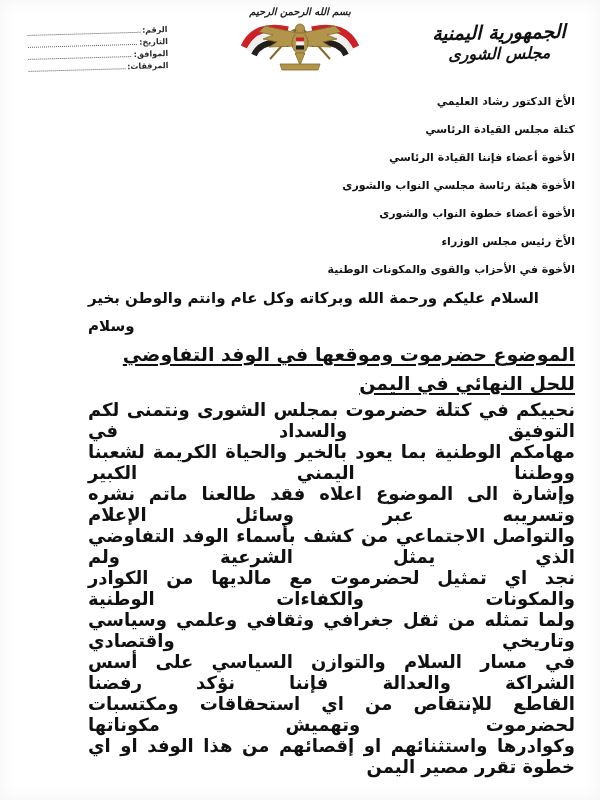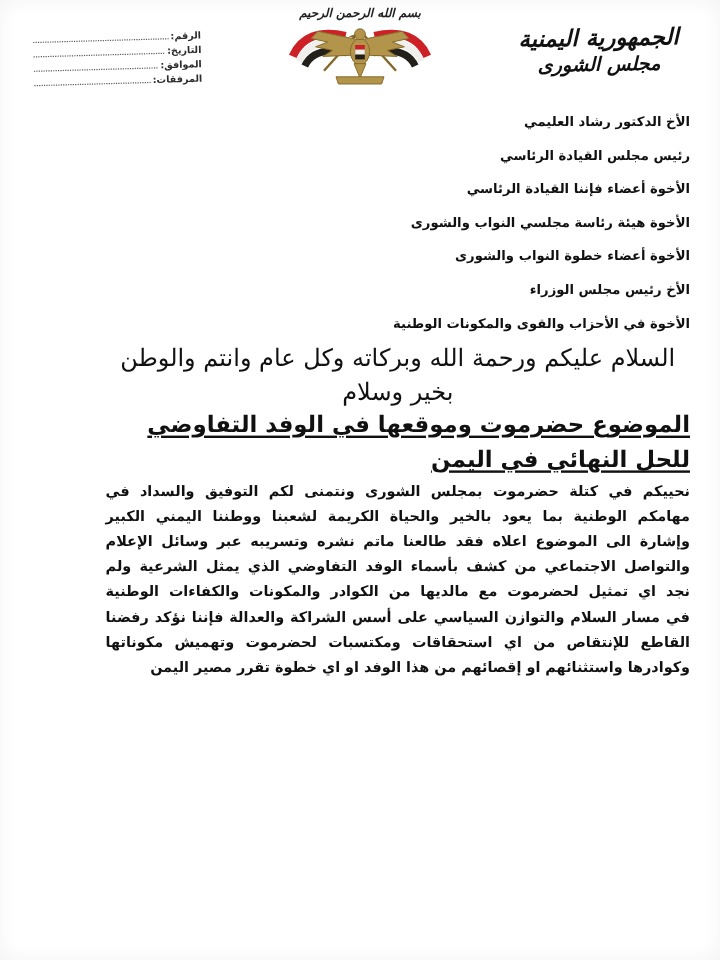--- a/index.html
+++ b/index.html
@@ -35,29 +35,29 @@
   .emblem-svg{display:block;margin:0 auto;}
   .hdr-right{
     position:absolute;top:20px;right:16px;width:170px;text-align:center;
     transform:rotate(-1deg);
   }
   .org1{font-size:19px;font-weight:bold;font-style:italic;line-height:24px;white-space:nowrap;}
   .org2{font-size:16px;font-weight:bold;font-style:italic;line-height:20px;white-space:nowrap;}
   
   .letter{position:absolute;top:88px;right:25px;left:88px;}
   .recipient-line{font-size:11px;font-weight:bold;line-height:28px;text-align:right;}
-  .greeting{font-size:20px;font-weight:normal;line-height:28px;text-align:center;}
+  .greeting{font-size:15px;font-weight:bold;line-height:28px;text-align:left;}
   .subject{
     font-size:19px;font-weight:bold;line-height:29px;text-align:right;
     text-decoration:underline;text-underline-offset:3px;
     text-decoration-thickness:1.5px;
   }
   .body-text{margin-top:1px;}
   .body-line{
-    font-size:12px;font-weight:bold;line-height:21px;
+    font-size:18px;font-weight:bold;line-height:21px;
     text-align:justify;text-align-last:justify;
   }
   .body-text .body-line:last-child{text-align:justify;text-align-last:right;}
 </style>
 </head>
 <body>
 
 <div class="page">
 
   <div class="hdr-left">
@@ -112,38 +112,39 @@
   </div>
 
   <div class="hdr-right">
     <div class="org1">الجمهورية اليمنية</div>
     <div class="org2">مجلس الشورى</div>
   </div>
 
   <div class="letter">
     <div>
         <div class="recipient-line">الأخ الدكتور رشاد العليمي</div>
-        <div class="recipient-line">رئيس مجلس القيادة الرئاسي</div>
+        <div class="recipient-line">كتلة مجلس القيادة الرئاسي</div>
         <div class="recipient-line">الأخوة أعضاء فإننا القيادة الرئاسي</div>
         <div class="recipient-line">الأخوة هيئة رئاسة مجلسي النواب والشورى</div>
         <div class="recipient-line">الأخوة أعضاء خطوة النواب والشورى</div>
         <div class="recipient-line">الأخ رئيس مجلس الوزراء</div>
         <div class="recipient-line">الأخوة في الأحزاب والقوى والمكونات الوطنية</div>
       </div>
 
     <div class="greeting">السلام عليكم ورحمة الله وبركاته وكل عام وانتم والوطن بخير وسلام</div>
 
     <div class="subject">الموضوع حضرموت وموقعها في الوفد التفاوضي للحل النهائي في اليمن</div>
 
     <div class="body-text">
         <div class="body-line">نحييكم في كتلة حضرموت بمجلس الشورى ونتمنى لكم التوفيق والسداد في</div>
         <div class="body-line">مهامكم الوطنية بما يعود بالخير والحياة الكريمة لشعبنا ووطننا اليمني الكبير</div>
         <div class="body-line">وإشارة الى الموضوع اعلاه فقد طالعنا ماتم نشره وتسريبه عبر وسائل الإعلام</div>
         <div class="body-line">والتواصل الاجتماعي من كشف بأسماء الوفد التفاوضي الذي يمثل الشرعية ولم</div>
         <div class="body-line">نجد اي تمثيل لحضرموت مع مالديها من الكوادر والمكونات والكفاءات الوطنية</div>
+        <div class="body-line">ولما تمثله من ثقل جغرافي وثقافي وعلمي وسياسي وتاريخي واقتصادي</div>
         <div class="body-line">في مسار السلام والتوازن السياسي على أسس الشراكة والعدالة فإننا نؤكد رفضنا</div>
         <div class="body-line">القاطع للإنتقاص من اي استحقاقات ومكتسبات لحضرموت وتهميش مكوناتها</div>
         <div class="body-line">وكوادرها واستثنائهم او إقصائهم من هذا الوفد او اي خطوة تقرر مصير اليمن</div>
       </div>
 
   </div>
 
 </div>
 
 </body></html>

